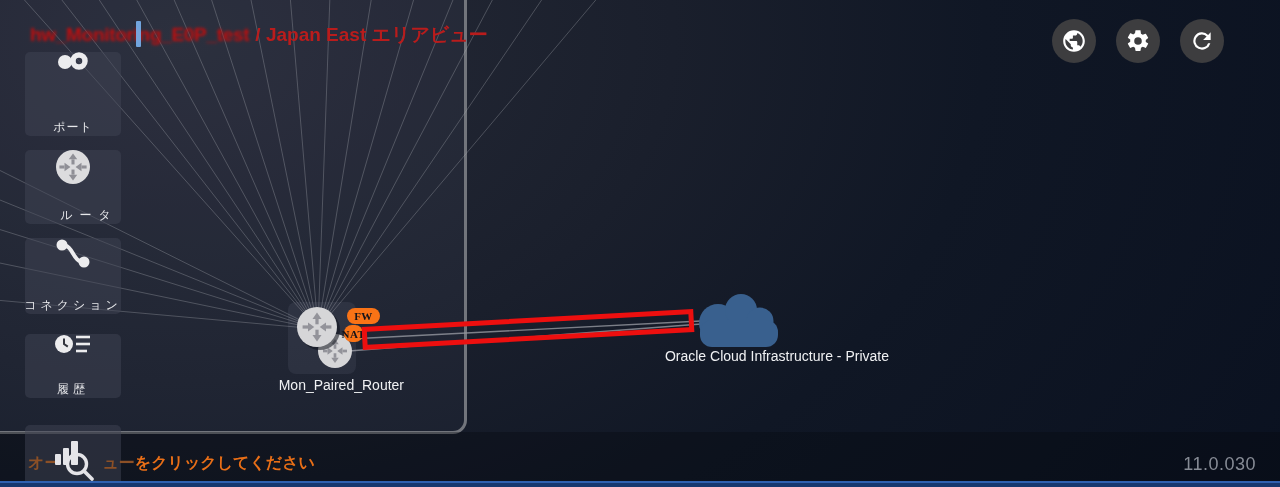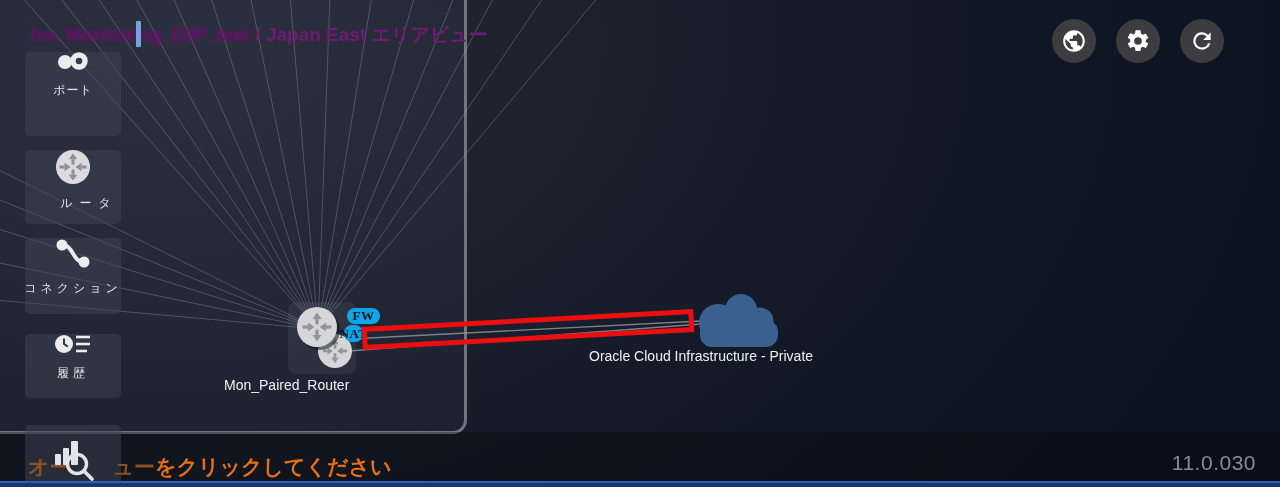--- a/index.html
+++ b/index.html
@@ -12,55 +12,55 @@
   
   .area-rect{left:-80px;top:-80px;width:541px;height:508px;
     border:3px solid #72757c;border-radius:0 0 14px 0;
     background:rgba(148,152,174,0.055);z-index:1;}
   .bottom-shade{left:0;top:432px;width:1280px;height:49px;background:rgba(5,8,14,0.35);z-index:1;}
   
   svg.links{left:0;top:0;z-index:2;}
   
   .tile{left:25px;width:96px;border-radius:5px;z-index:3;
     background:rgba(64,68,84,0.5);
-    display:flex;flex-direction:column;align-items:center;justify-content:flex-start;gap:11px;}
+    display:flex;flex-direction:column;align-items:center;justify-content:space-between;gap:11px;}
   .tile .lbl{color:#e6e7ea;font-size:12px;letter-spacing:4px;white-space:nowrap;}
   .tile:nth-of-type(3) .lbl{letter-spacing:1px;}
   .tile:nth-of-type(4) .lbl{letter-spacing:7px;margin-left:32px;}
   
-  .header{left:30px;top:22px;z-index:8;color:#701a75;font-size:19px;font-weight:bold;white-space:nowrap;}
+  .header{left:30px;top:22px;z-index:8;color:#b91c1c;font-size:19px;font-weight:bold;white-space:nowrap;}
   .blurred{filter:blur(1.5px) contrast(1.15);letter-spacing:-0.3px;}
   .cursor{left:106px;top:-1px;width:5px;height:26px;background:#79b1ee;opacity:.9;border-radius:1px;z-index:9;}
   .title-rest{margin-left:6px;}
   
   .round-btn{top:19px;width:44px;height:44px;border-radius:50%;background:#3d3d3f;z-index:8;
     display:flex;align-items:center;justify-content:center;cursor:pointer;}
   
   .node-panel{left:288px;top:302px;width:68px;height:72px;border-radius:8px;background:rgba(212,217,236,0.07);z-index:4;}
   .rcircle{border-radius:50%;background:#d6d6d8;z-index:4;display:flex;align-items:center;justify-content:center;}
   .rc-back{left:318px;top:334px;width:34px;height:34px;}
   .rc-front{left:297px;top:307px;width:40px;height:40px;box-shadow:3px 3px 0 0 rgba(14,18,28,0.55);z-index:5;}
-  .badge{background:#0ea5e9;border-radius:8px;color:#14141a;z-index:5;
-    font-family:"Liberation Serif","DejaVu Serif",serif;font-weight:bold;font-size:13px;
+  .badge{background:#f97316;border-radius:8px;color:#14141a;z-index:5;
+    font-family:"Liberation Serif","DejaVu Serif",serif;font-weight:bold;font-size:11px;
     display:flex;align-items:center;justify-content:center;letter-spacing:0.5px;text-align:right;}
   .badge-fw{left:347px;top:308px;width:33px;height:16px;}
   .badge-nat{left:344px;top:325px;width:19px;height:17px;}
-  .node-label{color:#f0f1f3;font-size:14px;text-align:left;z-index:4;white-space:nowrap;}
+  .node-label{color:#f0f1f3;font-size:14px;text-align:right;z-index:4;white-space:nowrap;}
   .router-label{left:224px;top:377px;width:180px;}
   .cloud-label{left:589px;top:348px;width:300px;}
   .cloud-svg{left:696px;top:289px;z-index:4;}
   .red-rect{left:362px;top:318px;width:332px;height:23px;border:5px solid #ed0f0f;
     transform:rotate(-3.1deg);z-index:6;box-sizing:border-box;}
   
-  .message{left:28px;top:453px;z-index:8;font-size:21px;font-weight:bold;white-space:nowrap;}
+  .message{left:28px;top:453px;z-index:8;font-size:16px;font-weight:bold;white-space:nowrap;}
   .msg-dim{color:#8c5026;}
   .msg-gap{display:inline-block;width:42px;}
   .msg-bright{color:#e96f17;}
   .tile5-icon{left:53px;top:438px;z-index:9;}
-  .version{right:24px;bottom:12px;color:#868b95;font-size:21px;z-index:8;letter-spacing:0.5px;}
+  .version{right:24px;bottom:12px;color:#868b95;font-size:18px;z-index:8;letter-spacing:0.5px;}
   .bottom-bar{left:0;bottom:0;width:1280px;height:6px;z-index:10;
     background:linear-gradient(#2f61b0 0 2px,#16386f 2px 100%);}
 </style>
 </head>
 <body>
 
 <div class="abs area-rect"></div>
 <div class="abs bottom-shade"></div>
 
 <svg class="abs links" width="1280" height="487">

